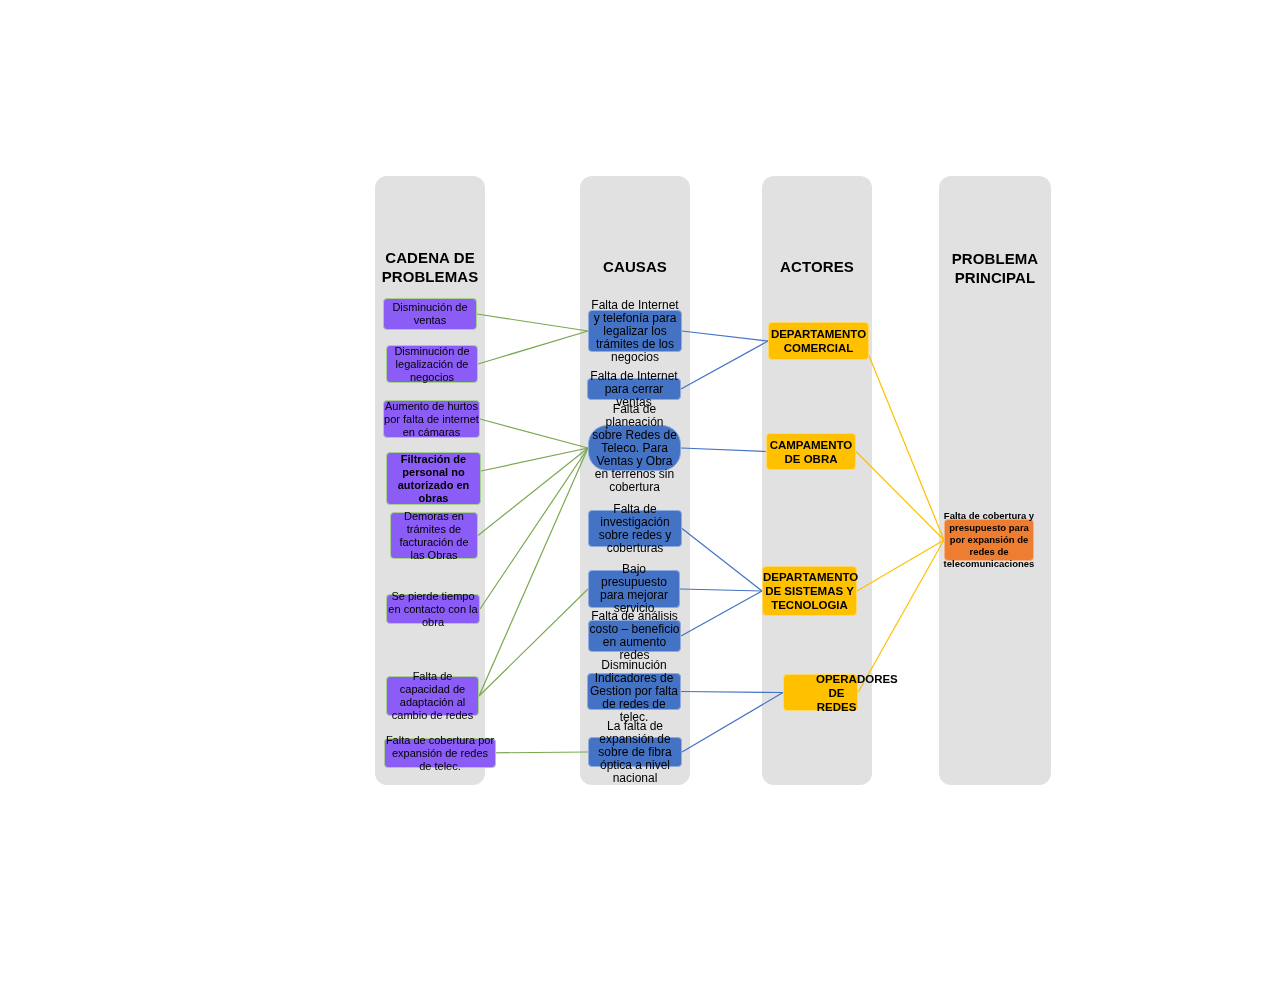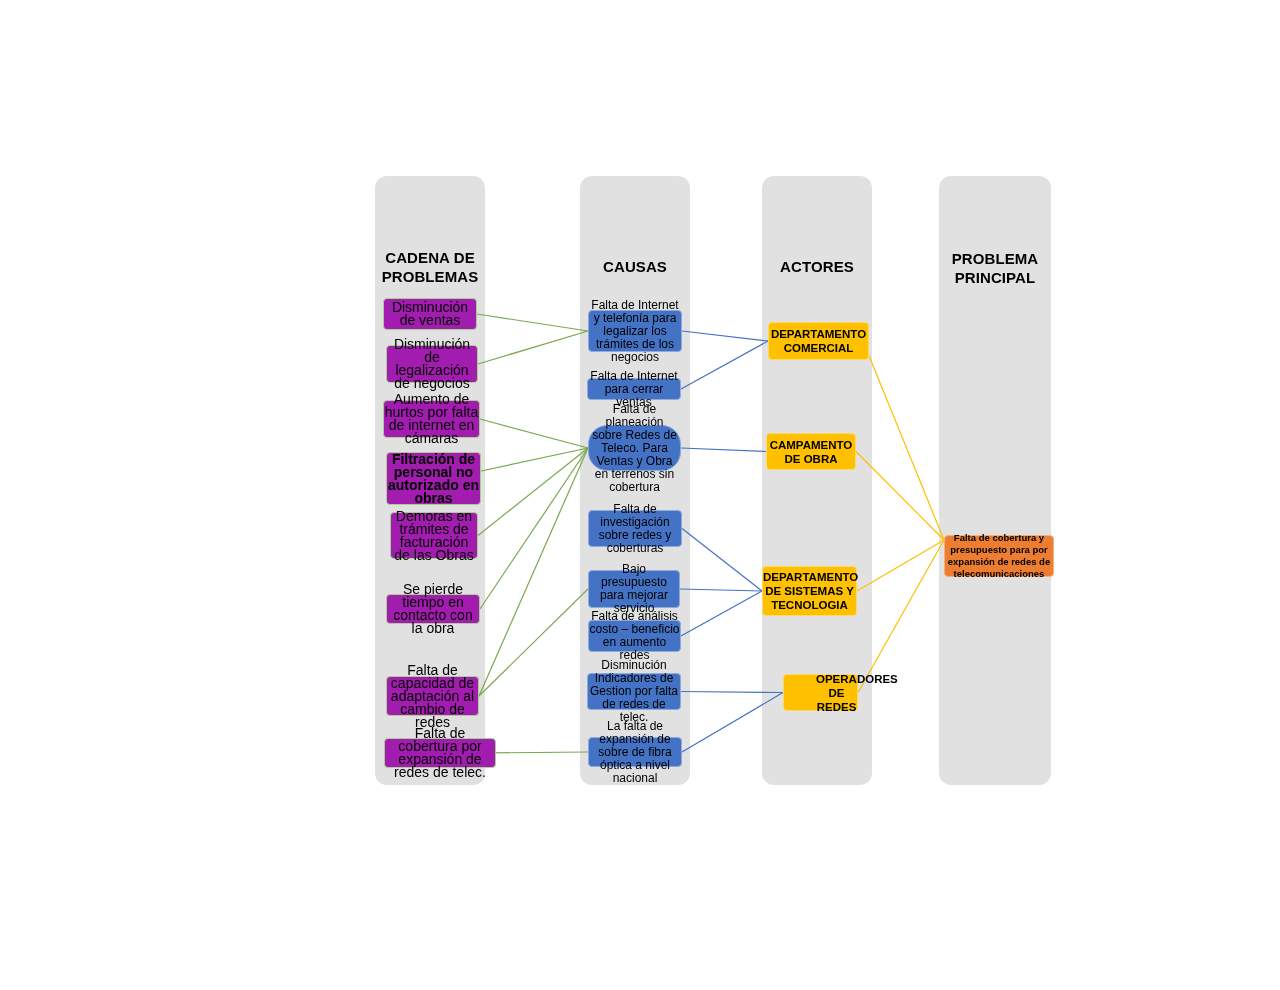--- a/index.html
+++ b/index.html
@@ -42,24 +42,24 @@
     align-items: center;
     justify-content: center;
     border-radius: 4px;
     z-index: 3;
   }
   .node span {
     display: block;
     width: 118%;
   }
   .node.green {
-    background: #a21caf;
+    background: #8b5cf6;
     border: 1.5px solid #A9D18E;
     color: #000000;
-    font-size: 14px;
+    font-size: 11px;
     line-height: 13px;
   }
   .node.blue {
     background: #4472C4;
     border: 1.5px solid #8FAADC;
     color: #000000;
     font-size: 12px;
     line-height: 13px;
   }
   .node.yellow {
@@ -192,18 +192,18 @@
       </div>
       <div class="node yellow" style="left: 766px; top: 433px; width: 90px; height: 37px;">
         <span>CAMPAMENTO DE OBRA</span>
       </div>
       <div class="node yellow" style="left: 762px; top: 566px; width: 95px; height: 50px;">
         <span>DEPARTAMENTO DE  SISTEMAS Y TECNOLOGIA</span>
       </div>
       <div class="node yellow" style="left: 783px; top: 674px; width: 75px; height: 37px; padding-left: 32px;">
         <span>OPERADORES DE REDES</span>
       </div>
-      <div class="node orange" style="left: 944px; top: 519px; width: 110px; height: 42px; margin-top: 16px;">
+      <div class="node orange" style="left: 944px; top: 519px; width: 90px; height: 42px;">
         <span>Falta de cobertura y presupuesto para por expansión de redes de telecomunicaciones</span>
       </div>
     </div>
 
 </div>
 
 </body></html>

